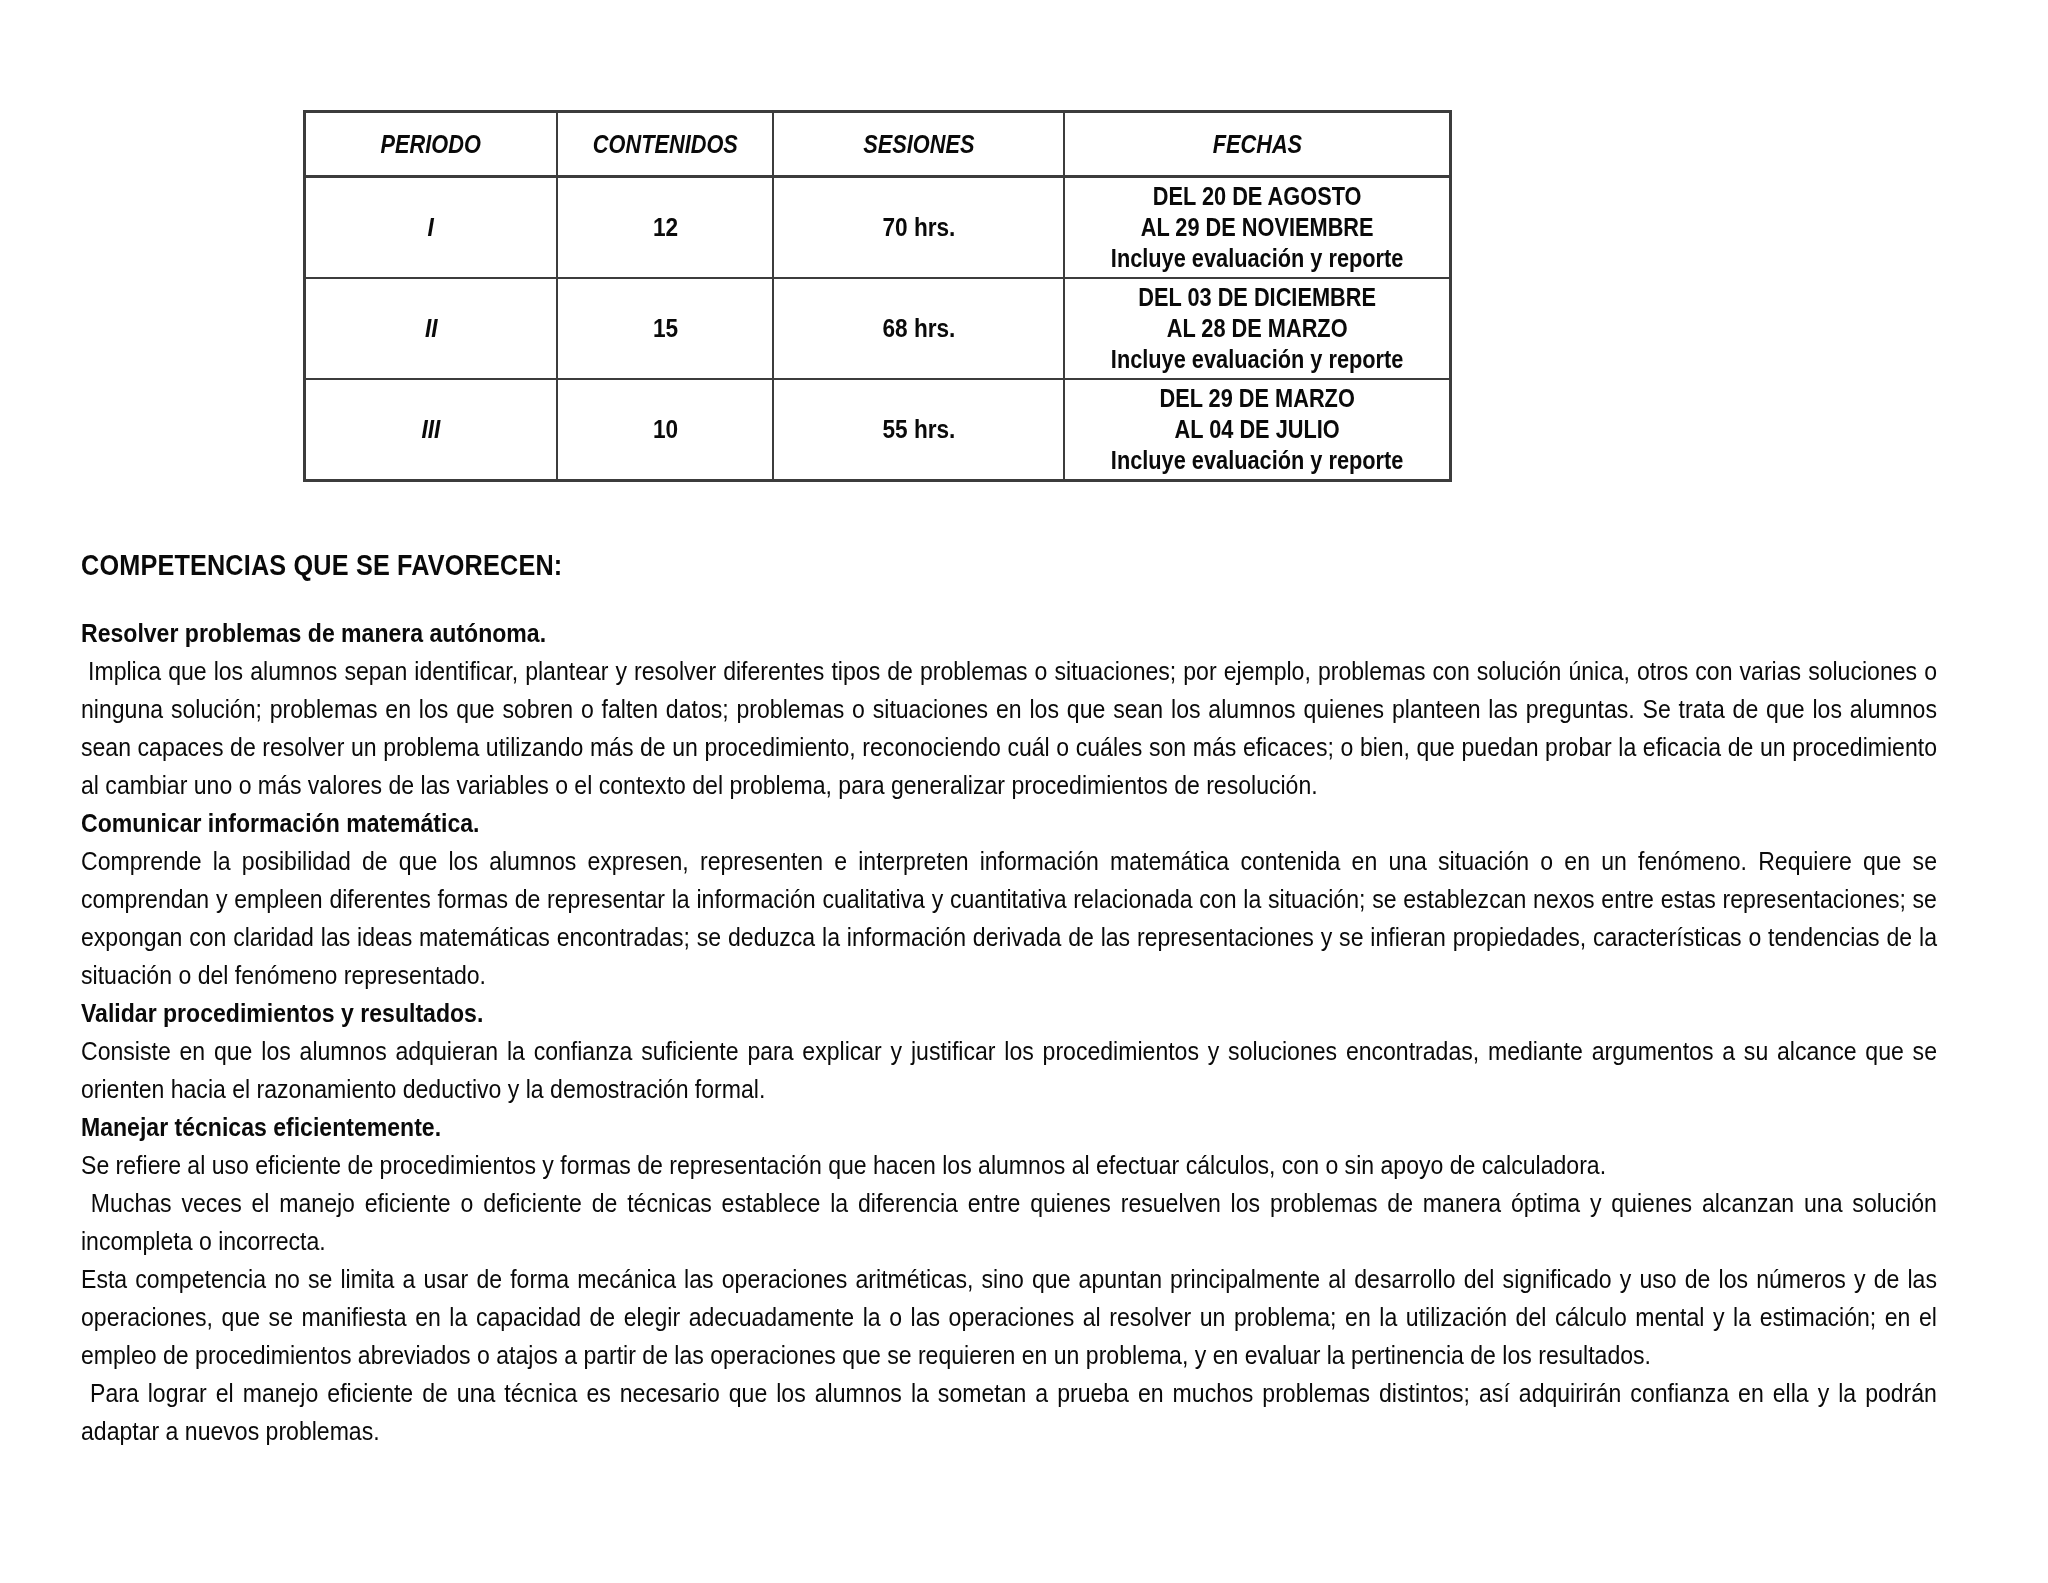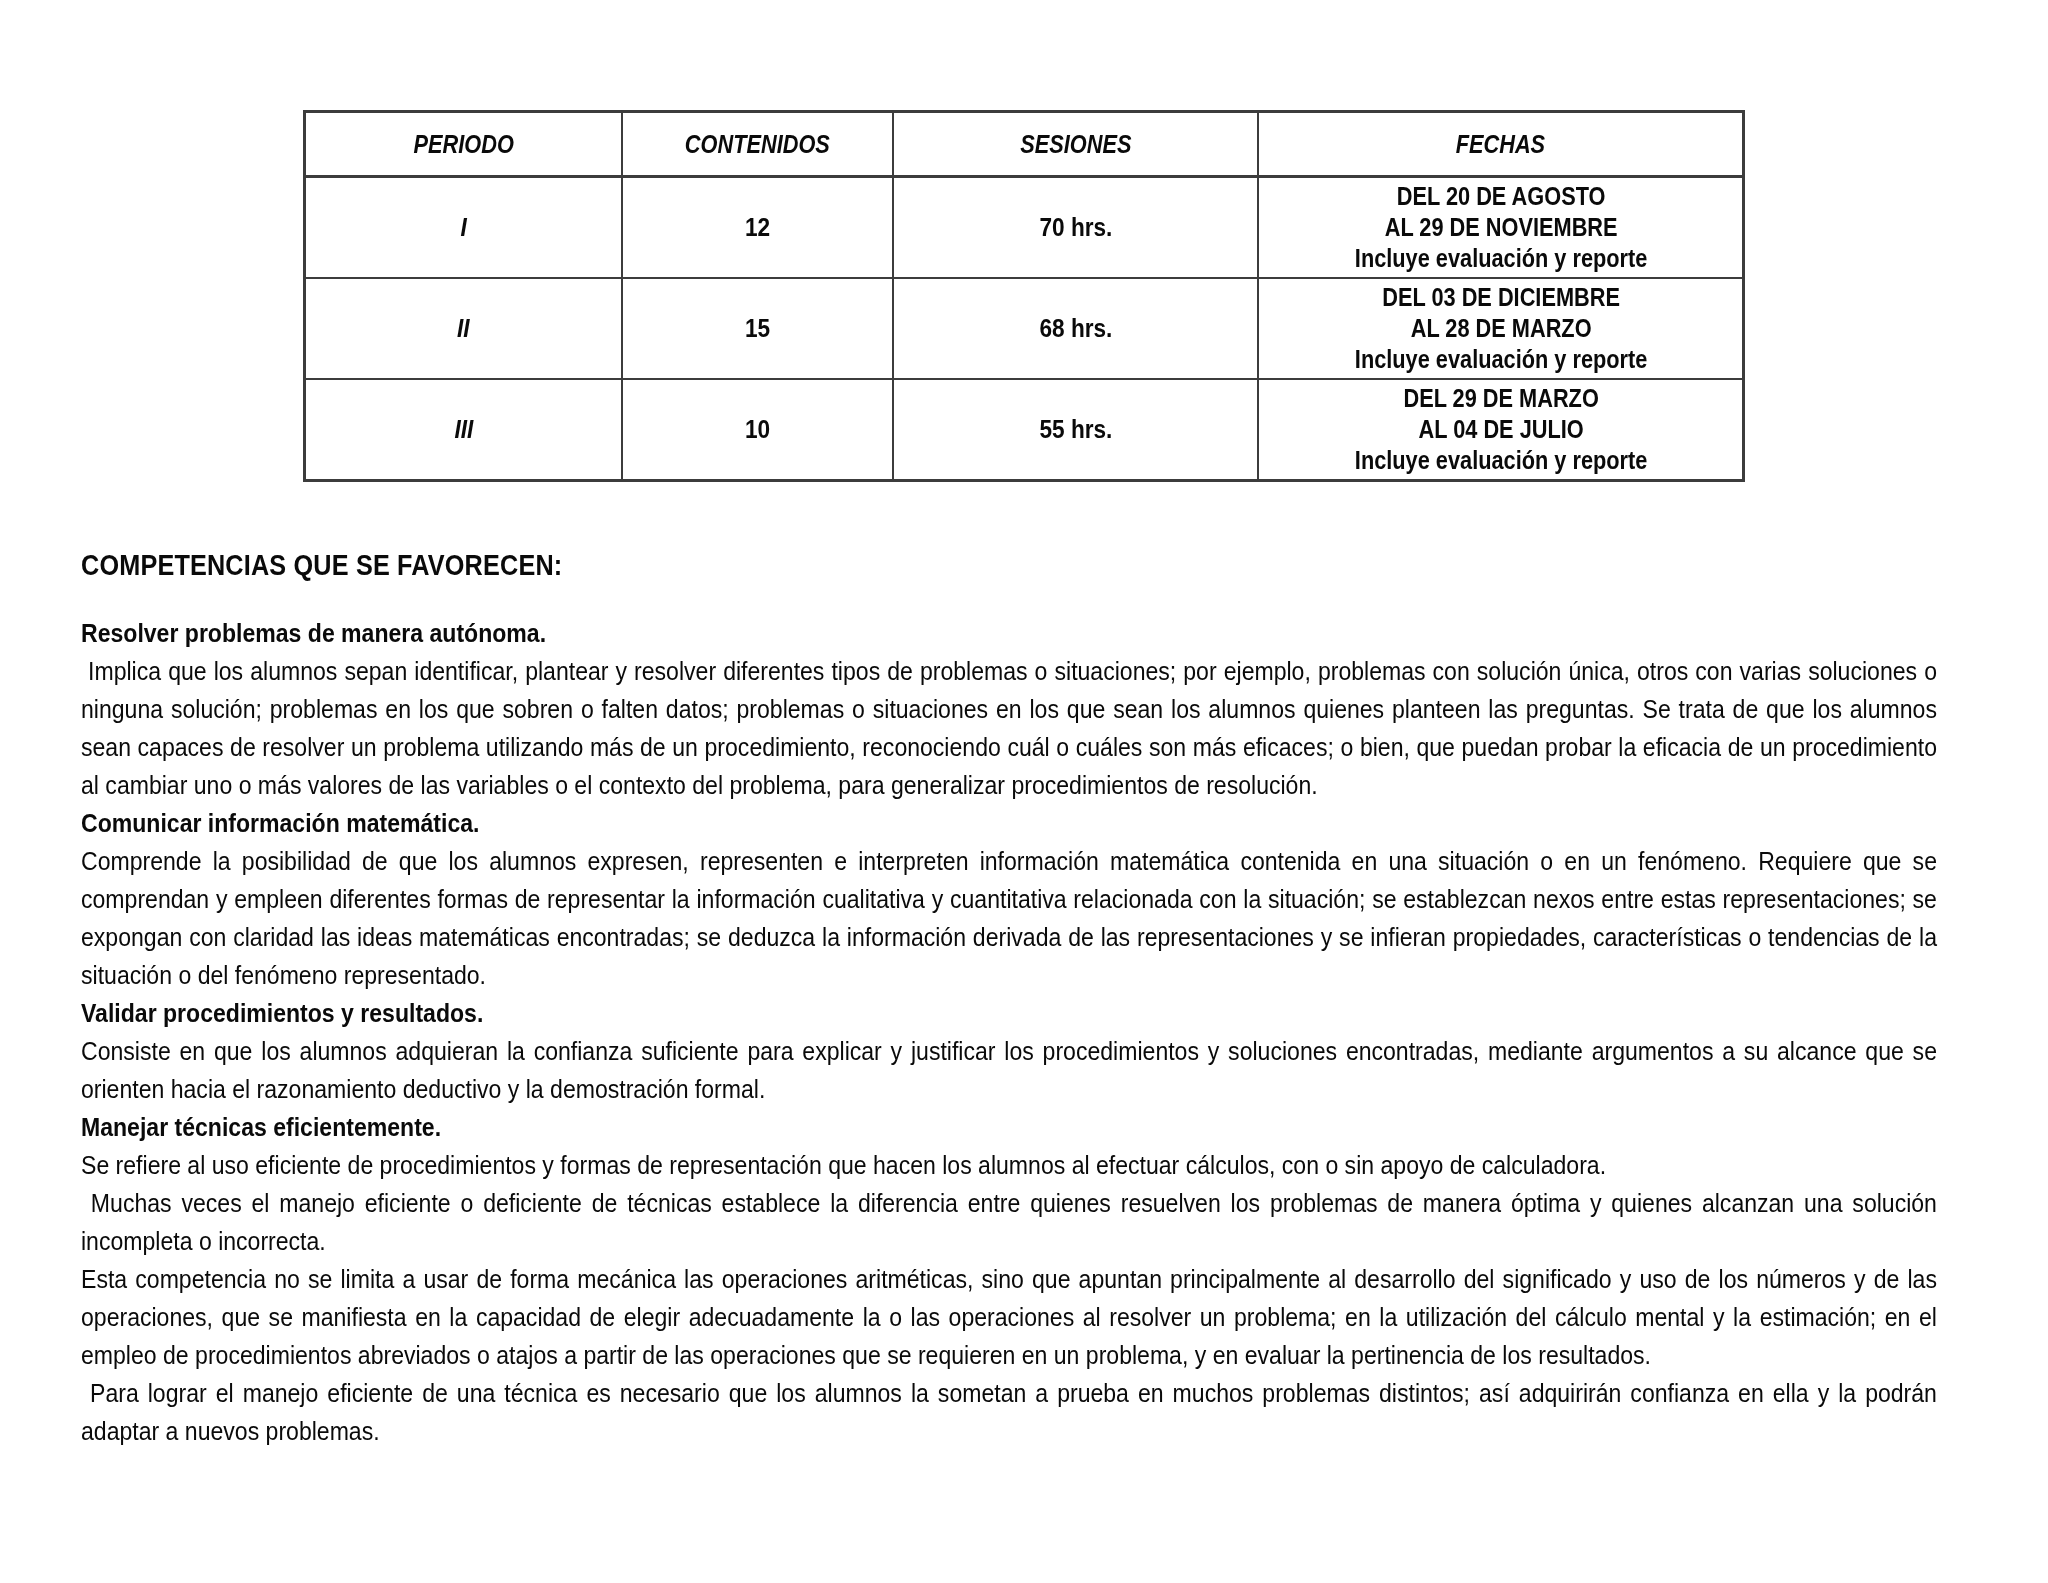--- a/index.html
+++ b/index.html
@@ -9,21 +9,21 @@
     color:#0a0a0a;
     font-family:"Liberation Sans", sans-serif;
     position:relative;
     overflow:hidden;
   }
   .page { position:absolute; inset:0; }
 
   
   table.schedule {
     position:absolute; left:303px; top:110px;
-    width:1442px;
+    width:1149px;
     border-collapse:collapse;
     table-layout:fixed;
     border:3px solid var(--border-color,#3c3c3c);
   }
   table.schedule th, table.schedule td {
     border:2px solid var(--border-color,#3c3c3c);
     text-align:center; vertical-align:middle;
     padding:0;
   }
   table.schedule thead tr { height:65px; }

